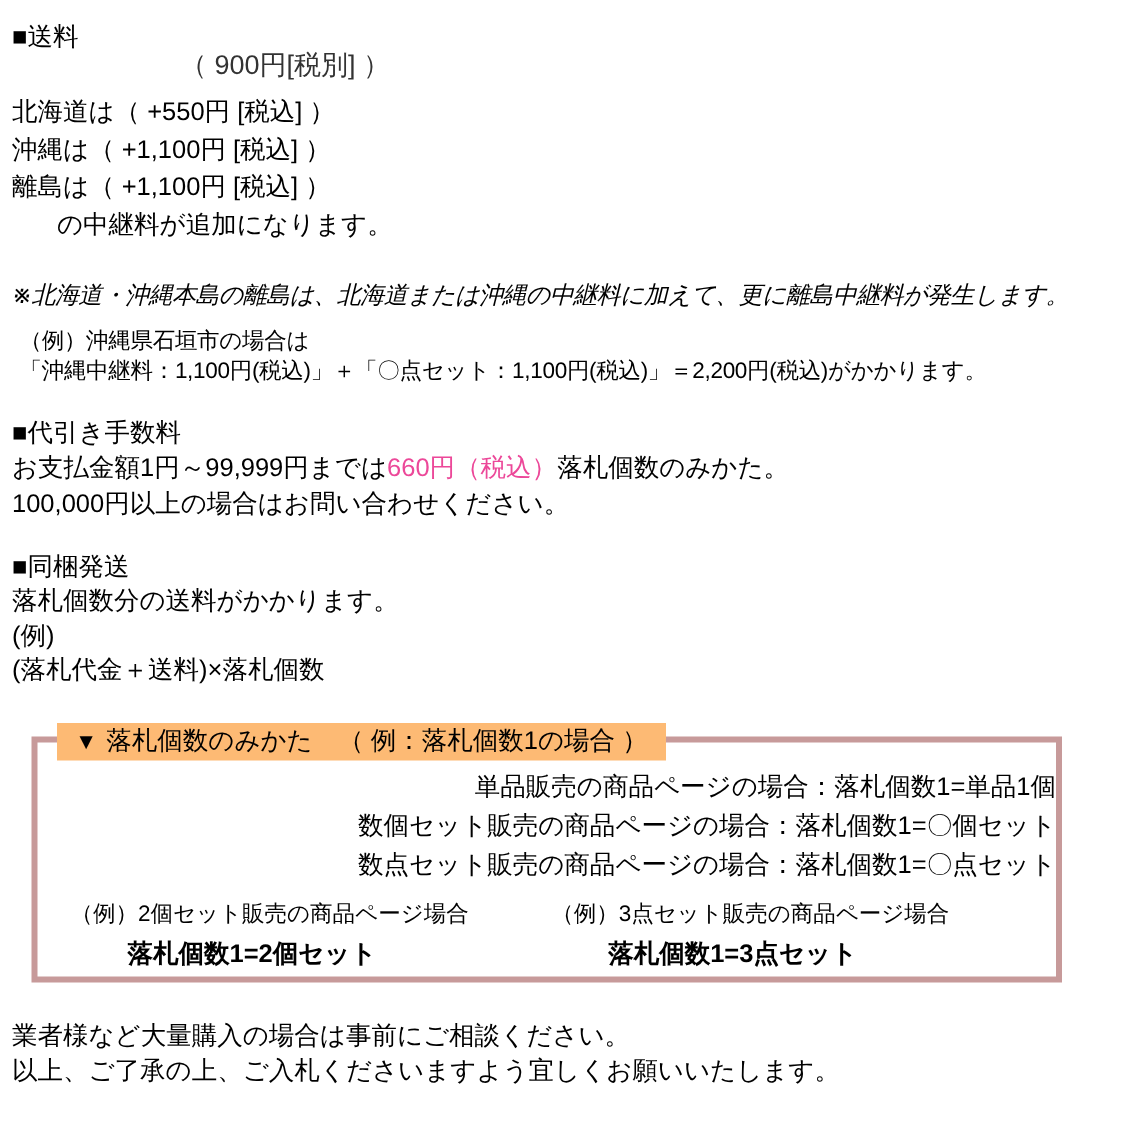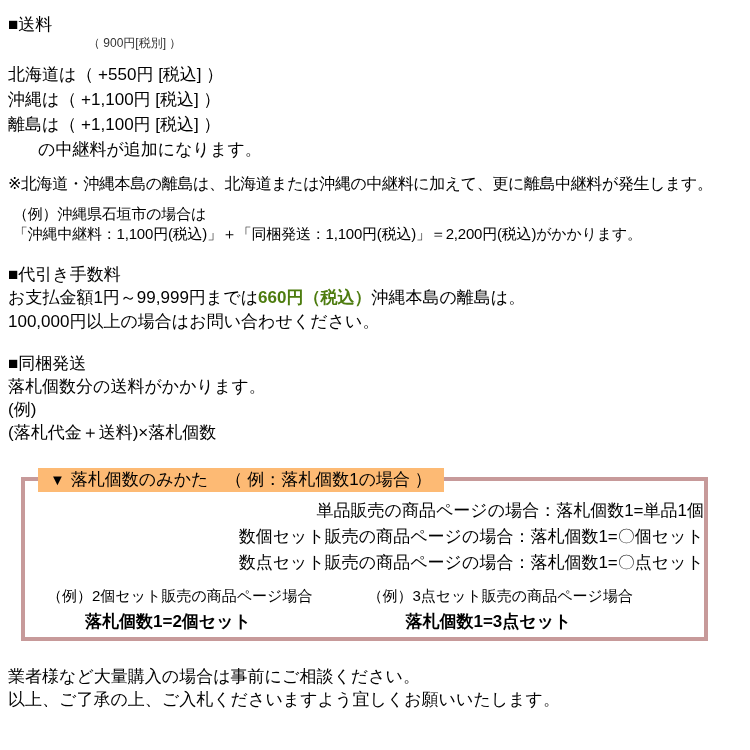--- a/index.html
+++ b/index.html
@@ -9,33 +9,33 @@
     color:#000;
     overflow:hidden;
   }
   .page { width:650px; height:750px; padding:14px 0 0 8px; }
 
   .sec-header { font-size:17px; line-height:22px; }
 
   .price-line { display:flex; align-items:baseline; margin-top:3px; }
   .price-main { color:#ff0000; font-size:37px; font-weight:bold; line-height:42px; white-space:nowrap; }
   .price-region { font-size:19px; margin-left:5px; white-space:nowrap; }
-  .pretax { font-size:12px; line-height:15px; margin-left:80px; color:#333; }
+  .pretax { font-size:18px; line-height:15px; margin-left:112px; color:#333; }
 
   .surcharges { margin-top:11px; font-size:17px; line-height:25px; }
   .remote-row { display:flex;flex-direction:column; }
   .remote-suffix { margin-left:30px; }
 
-  .note { margin-top:11px; font-size:16px; line-height:22px; letter-spacing:-0.4px; white-space:nowrap; }
+  .note { margin-top:25px; font-size:16px; line-height:22px; letter-spacing:-0.4px; white-space:nowrap;font-style:italic; }
   .ex { font-size:15px; line-height:20px; padding-left:5px; letter-spacing:-0.2px; white-space:nowrap; }
   .ex-intro { margin-top:9px; }
 
   .cod { margin-top:20px; }
   .cod-line { font-size:17px; line-height:24px; }
-  .fee-red { color:#4d7c0f; font-weight:bold; }
+  .fee-red { color:#ec4899; font-weight:normal; }
 
   .bundle { margin-top:19px; }
   .bundle-line { font-size:17px; line-height:23px; }
 
   .qbox {
     position:relative;
     margin:33px 0 0 13px;
     width:687px;
     height:164px;
     border:4px solid #c79a9a;
@@ -73,26 +73,26 @@
     <div>北海道は（ +550円 [税込] ）</div>
     <div>沖縄は（ +1,100円 [税込] ）</div>
     <div class="remote-row">
       <span>離島は（ +1,100円 [税込] ）</span>
       <span class="remote-suffix">の中継料が追加になります。</span>
     </div>
   </div>
 
   <div class="note">※北海道・沖縄本島の離島は、北海道または沖縄の中継料に加えて、更に離島中継料が発生します。</div>
   <div class="ex ex-intro">（例）沖縄県石垣市の場合は</div>
-  <div class="ex">「沖縄中継料：1,100円(税込)」＋「同梱発送：1,100円(税込)」＝2,200円(税込)がかかります。</div>
+  <div class="ex">「沖縄中継料：1,100円(税込)」＋「〇点セット：1,100円(税込)」＝2,200円(税込)がかかります。</div>
 
   <div class="cod">
     <div class="sec-header">■代引き手数料</div>
     <div class="cod-line">
-      <span>お支払金額1円～99,999円までは</span><span class="fee-red">660円（税込）</span><span>沖縄本島の離島は。</span>
+      <span>お支払金額1円～99,999円までは</span><span class="fee-red">660円（税込）</span><span>落札個数のみかた。</span>
     </div>
     <div class="cod-line">100,000円以上の場合はお問い合わせください。</div>
   </div>
 
   <div class="bundle">
     <div class="sec-header">■同梱発送</div>
     <div class="bundle-line">落札個数分の送料がかかります。</div>
     <div class="bundle-line">(例)</div>
     <div class="bundle-line">(落札代金＋送料)×落札個数</div>
   </div>

